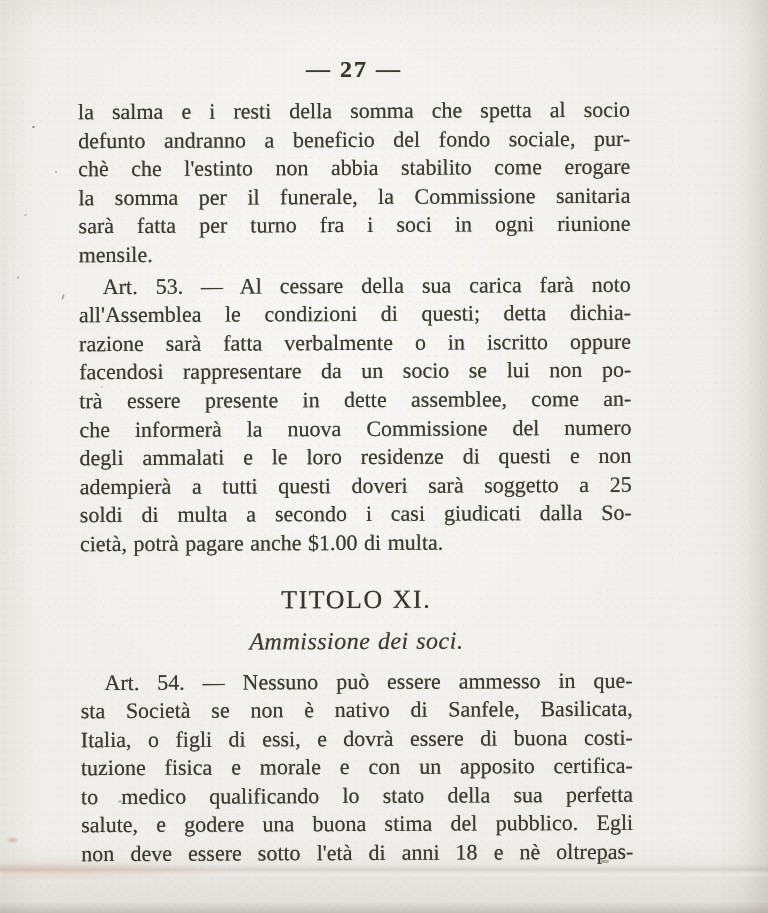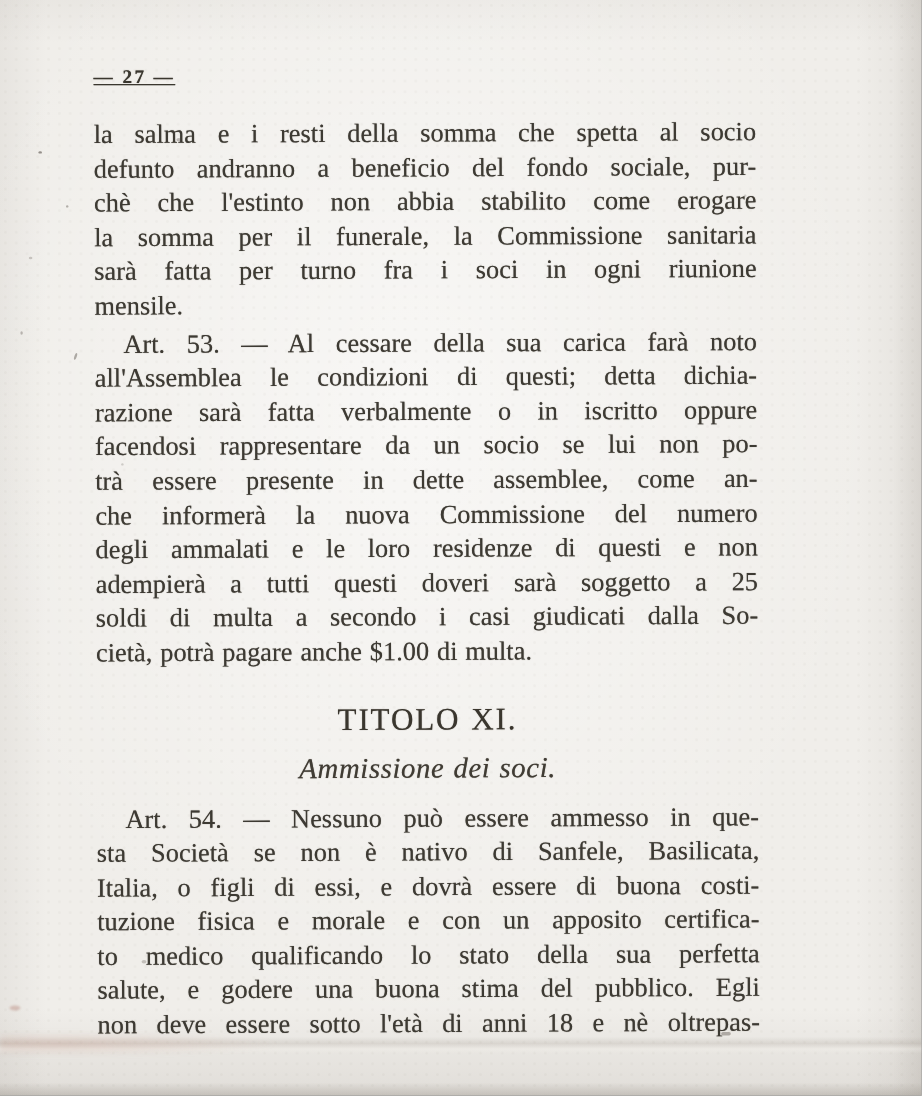--- a/index.html
+++ b/index.html
@@ -27,26 +27,26 @@
     inset: 0;
     background-image: radial-gradient(rgba(115,105,90,0.045) 1px, rgba(0,0,0,0) 1.3px);
     background-size: 9px 9px;
     pointer-events: none;
   }
   .page-number {
     position: absolute;
     top: 56px;
     left: 78px;
     width: 552px;
-    font-size: 16px;
+    text-align: center;
+    font-size: 24px;
     font-weight: bold;
     letter-spacing: 2px;
     color: #3a372f;
     text-shadow: 0 0 0.7px rgba(70,64,56,0.75);
-    text-decoration: underline;
   }
   .page-body {
     position: absolute;
     top: 97px;
     left: 78px;
     width: 552px;
     font-size: 22px;
     line-height: 28.6px;
     transform: rotate(-0.25deg);
     transform-origin: 50% 0;

